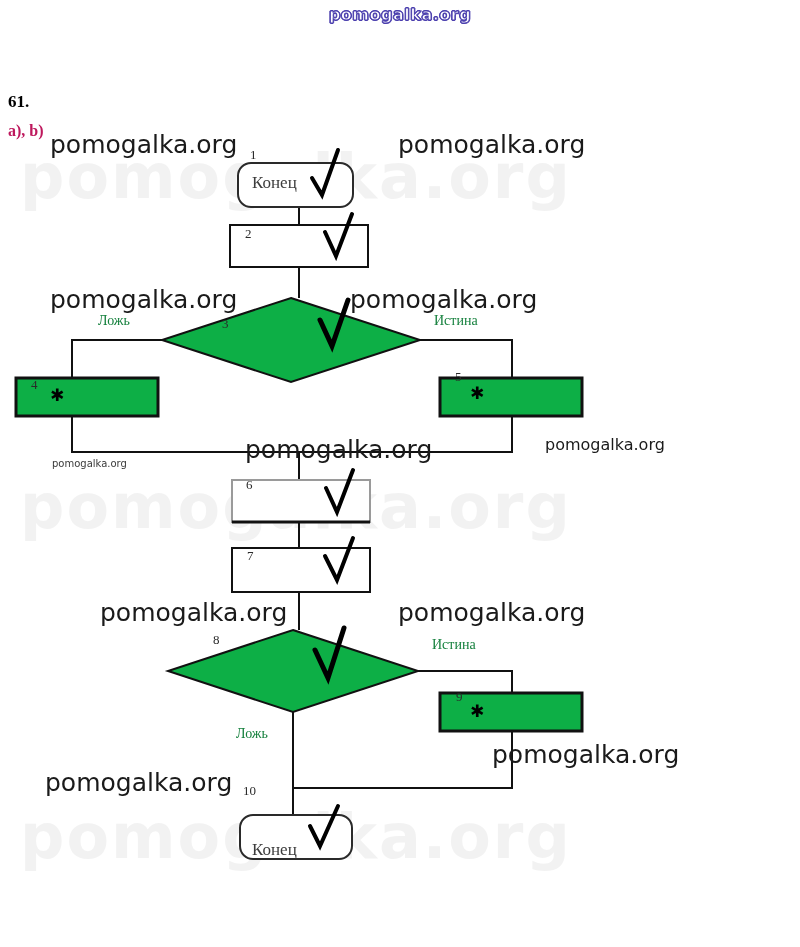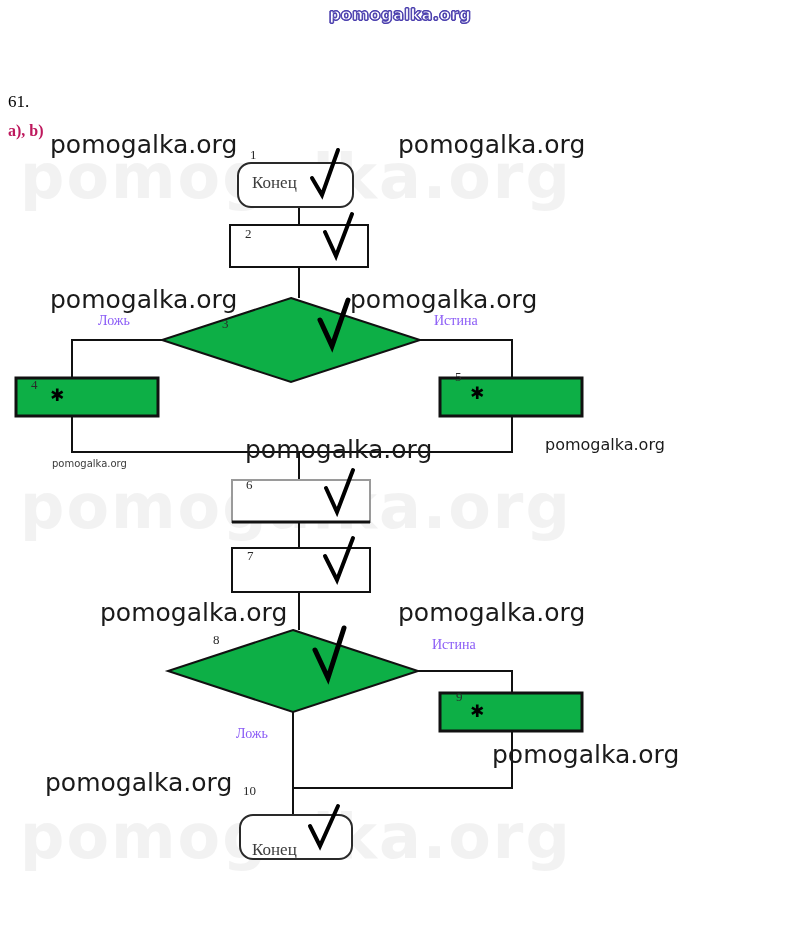--- a/index.html
+++ b/index.html
@@ -61,21 +61,21 @@
     pointer-events: none;
     letter-spacing: 2px;
   }
 
   
   .prob-num {
     position: absolute;
     left: 8px; top: 92px;
     font-family: "Liberation Serif", serif;
     font-size: 17px;
-    font-weight: normal;
+    font-weight: bold;
     color: #000;
     z-index: 20;
   }
   .prob-sub {
     position: absolute;
     left: 8px; top: 122px;
     font-family: "Liberation Serif", serif;
     font-size: 16px;
     font-weight: bold;
     color: #be185d;
@@ -102,21 +102,21 @@
     font-family: "Liberation Serif", serif;
     font-size: 17px;
     color: #3c3c3c;
     z-index: 22;
     white-space: nowrap;
   }
   .edge-label {
     position: absolute;
     font-family: "Liberation Serif", serif;
     font-size: 14px;
-    color: #8b5cf6;
+    color: #15803d;
     z-index: 22;
     white-space: nowrap;
   }
   .star {
     position: absolute;
     font-family: "DejaVu Sans", sans-serif;
     font-size: 17px;
     font-weight: bold;
     color: #000;
     z-index: 22;

